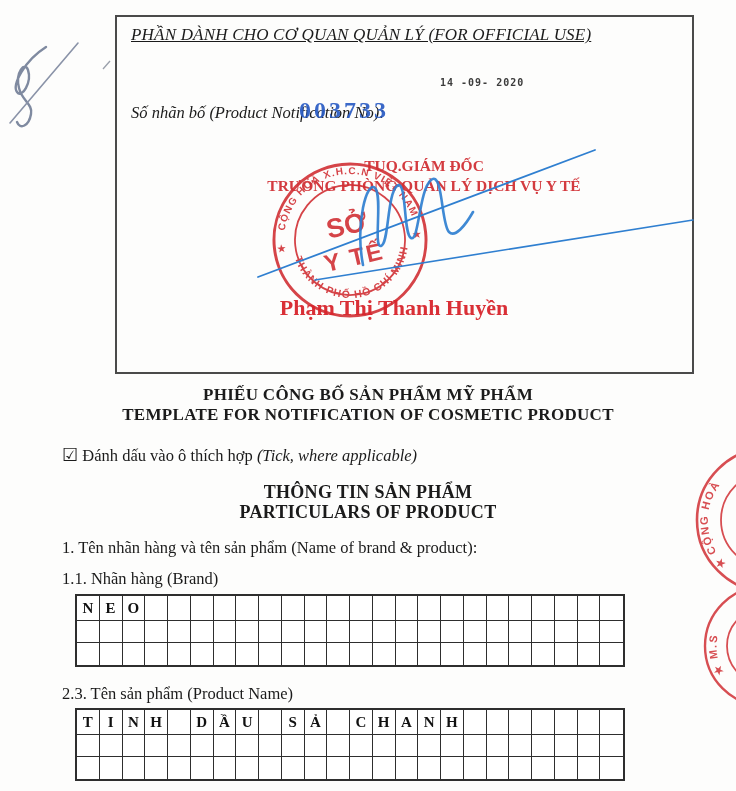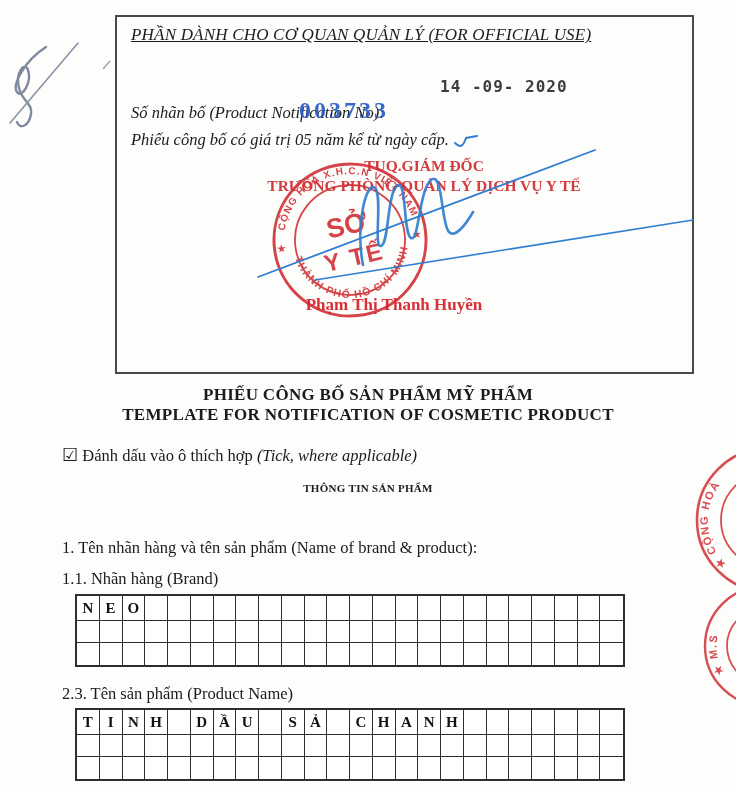--- a/index.html
+++ b/index.html
@@ -6,39 +6,39 @@
   .page{position:relative;width:736px;height:791px;background:#fdfdfc;overflow:hidden;
         font-family:"Liberation Serif",serif;color:#1b1b1b;}
   .it{font-style:italic;text-align:center;}
 
   
   .obox{position:absolute;left:115px;top:15px;width:575px;height:355px;border:2px solid #4a4a4a;}
   .obox-heading{position:absolute;left:14px;top:8px;font-size:17px;font-style:italic;
                 text-decoration:underline;letter-spacing:.2px;}
   .lbl{position:absolute;left:14px;font-size:16.5px;font-style:italic;}
   .stamp-date{position:absolute;left:323px;top:60px;font-family:"DejaVu Sans Mono",monospace;
-              font-weight:bold;font-size:16px;letter-spacing:1px;color:#222;opacity:.88;}
+              font-weight:bold;font-size:10px;letter-spacing:1px;color:#222;opacity:.88;}
   .stamp-no{position:absolute;left:182px;top:80px;font-family:Liberation Serif, serif;
             font-weight:bold;font-size:24px;letter-spacing:3px;color:#2a5cc4;opacity:.92;}
   .stamp-suffix{position:absolute;left:252px;top:68px;font-family:"Liberation Serif",serif;
             font-weight:bold;font-size:29px;letter-spacing:.5px;color:#161616;opacity:.92;}
   .approver1{position:absolute;left:20px;top:140px;width:574px;text-align:center;
              font-weight:bold;font-size:15.5px;color:#d02b30;opacity:.92;}
   .approver2{position:absolute;left:20px;top:160px;width:574px;text-align:center;
              font-weight:bold;font-size:15.5px;color:#d02b30;opacity:.92;}
   .approver-name{position:absolute;left:0px;top:278px;width:554px;text-align:center;
-             font-weight:bold;font-size:17px;color:#d8252c;opacity:.95;}
+             font-weight:bold;font-size:22px;color:#d8252c;opacity:.95;}
   .seal-svg{position:absolute;left:153px;top:143px;width:160px;height:160px;
             transform:rotate(-6deg);opacity:.9;}
 
   
   .title-line{position:absolute;left:0;width:736px;text-align:center;font-weight:bold;
               font-size:17px;letter-spacing:.3px;}
   .sec-line{position:absolute;left:0;width:736px;text-align:center;font-weight:bold;
-            font-size:11px;letter-spacing:.3px;}
+            font-size:18px;letter-spacing:.3px;}
   .tick-line{position:absolute;left:62px;top:444px;font-size:16.5px;}
   .tick-box{font-size:18px;}
   .field-lbl{position:absolute;left:62px;font-size:16.5px;}
 
   
   .lettergrid{position:absolute;left:75px;width:546px;display:grid;
               grid-template-columns:repeat(24,1fr);grid-template-rows:25px 22px 22px;
               border:2px solid #2e2e2e;background:#fff;}
   .gcell{border-right:1px solid #2e2e2e;border-bottom:1px solid #2e2e2e;
          display:flex;align-items:center;justify-content:center;
@@ -70,25 +70,20 @@
     <div class="obox-heading">PHẦN DÀNH CHO CƠ QUAN QUẢN LÝ (FOR OFFICIAL USE)</div>
 
 
     <div class="stamp-date">14 -09- 2020</div>
 
     <div class="lbl" style="top:86px;">Số nhãn bố (Product Notification No):</div>
 
     <div class="stamp-no">003733</div>
 
 
-    <div class="lbl" style="top:113px;white-space:nowrap;">
-      <span>Phiếu công bố có giá trị 05 năm kể từ ngày cấp.</span><svg class="check-squiggle" width="26" height="16" viewBox="0 0 26 16">
-        <path d="M 2,10 C 7,15 10,14 13,5 L 24,3" fill="none" stroke="#2f7fd0" stroke-width="2" stroke-linecap="round"></path>
-      </svg>
-    </div>
 
     <div class="approver1">TUQ.GIÁM ĐỐC</div>
     <div class="approver2">TRƯỞNG PHÒNG QUẢN LÝ DỊCH VỤ Y TẾ</div>
 
     <svg class="seal-svg" viewBox="0 0 160 160">
       <circle cx="80" cy="80" r="76" fill="none" stroke="#d13035" stroke-width="3"></circle>
       <circle cx="80" cy="80" r="55" fill="none" stroke="#d13035" stroke-width="1.8"></circle>
       <defs>
         <path id="sealTop" d="M 14,80 A 66,66 0 0 1 146,80" fill="none"></path>
         <path id="sealBottom" d="M 22,80 A 58,58 0 0 0 138,80" fill="none"></path>
@@ -118,20 +113,21 @@
 
   <div class="title-line" style="top:385px;">PHIẾU CÔNG BỐ SẢN PHẨM MỸ PHẨM</div>
   <div class="title-line" style="top:405px;">TEMPLATE FOR NOTIFICATION OF COSMETIC PRODUCT</div>
 
   <div class="tick-line">
     <span class="tick-box">☑</span>
     <span>Đánh dấu vào ô thích hợp </span><span class="it">(Tick, where applicable)</span>
   </div>
 
   <div class="sec-line" style="top:482px;">THÔNG TIN SẢN PHẨM</div>
+  <div class="sec-line" style="top:502px;">PARTICULARS OF PRODUCT</div>
 
   <div class="field-lbl" style="top:538px;">1. Tên nhãn hàng và tên sản phẩm (Name of brand &amp; product):</div>
 
   <div class="field-lbl" style="top:569px;">1.1. Nhãn hàng (Brand)</div>
 
   <div class="lettergrid" style="top:594px;">
       <div class="gcell">N</div>
       <div class="gcell">E</div>
       <div class="gcell">O</div>
       <div class="gcell"></div>

